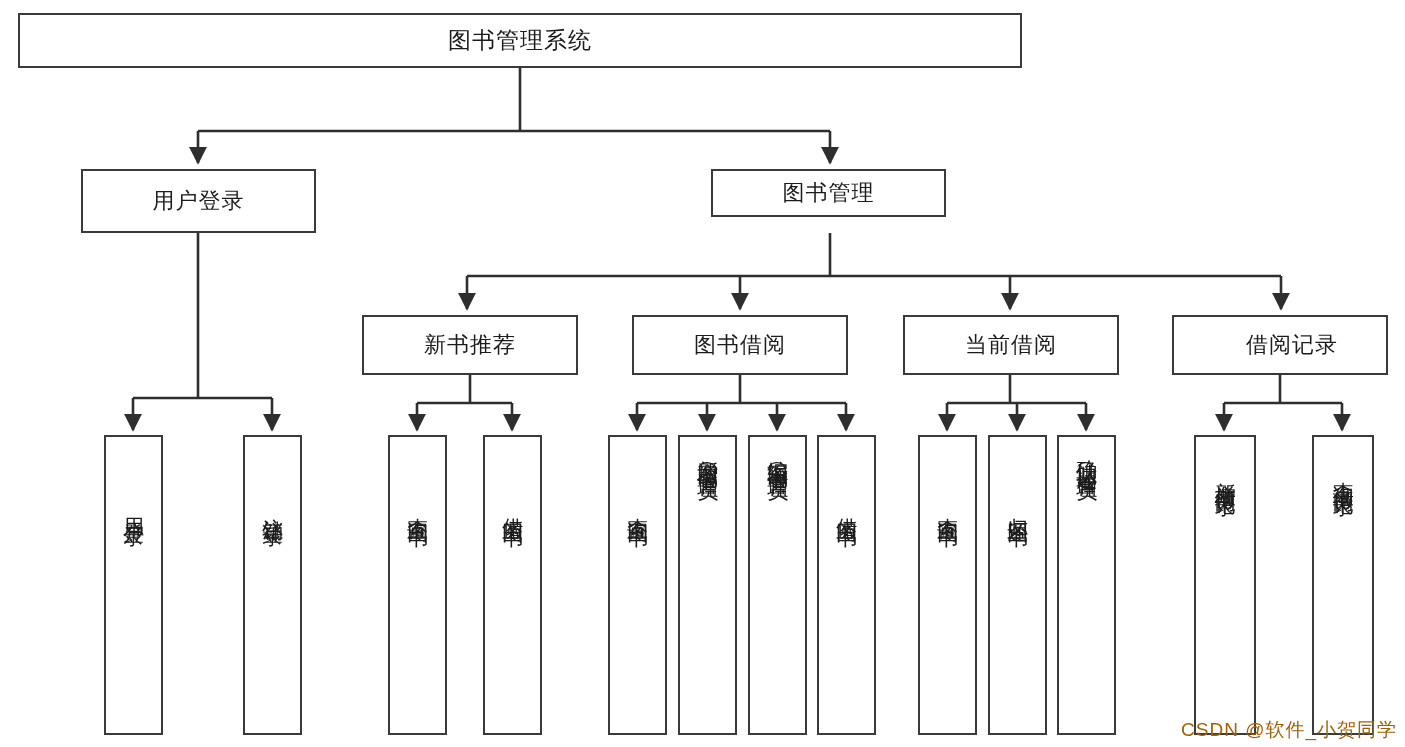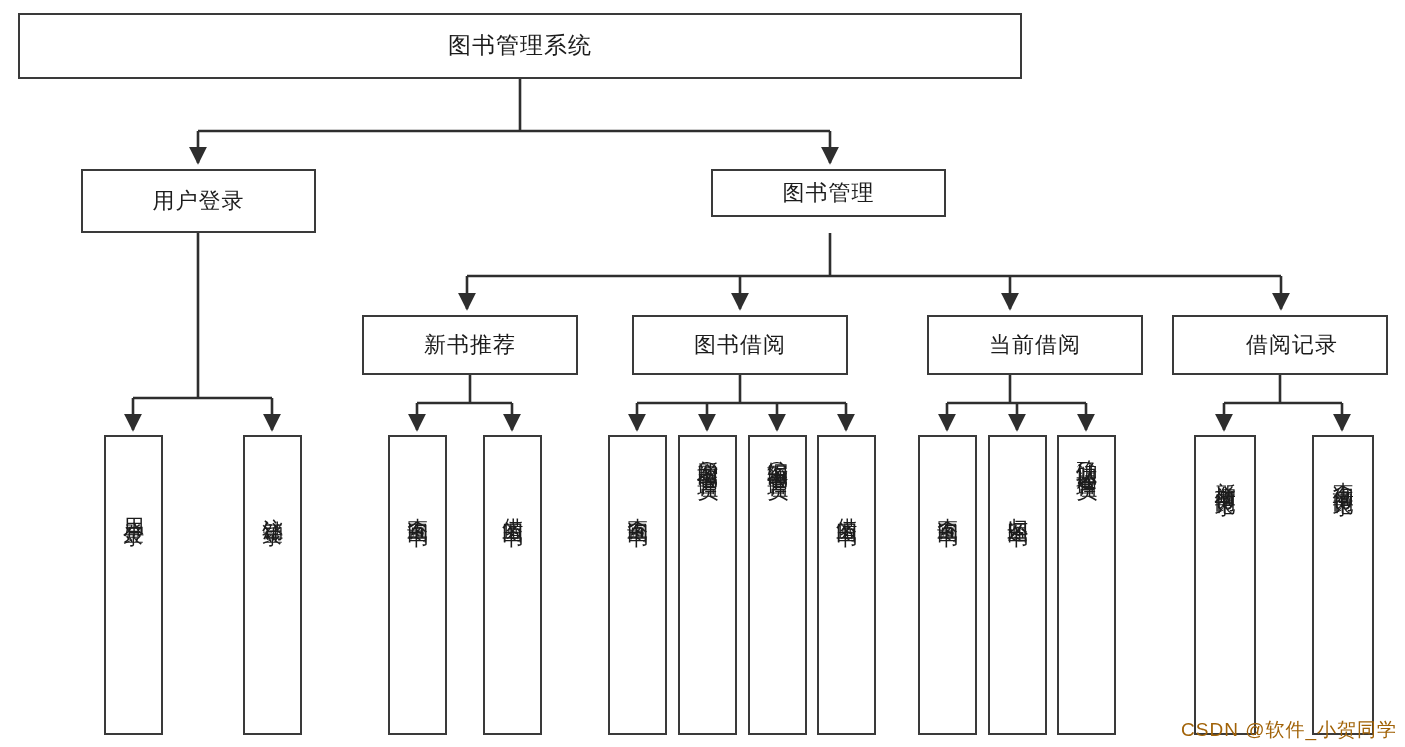--- a/index.html
+++ b/index.html
@@ -121,38 +121,38 @@
       <path d="M 1017 403 L 1017 430" marker-end="url(#arrow)"></path>
       <path d="M 1086 403 L 1086 430" marker-end="url(#arrow)"></path>
 
       <path d="M 1280 375 L 1280 403"></path>
       <path d="M 1224 403 L 1342 403"></path>
       <path d="M 1224 403 L 1224 430" marker-end="url(#arrow)"></path>
       <path d="M 1342 403 L 1342 430" marker-end="url(#arrow)"></path>
     </g>
   </svg>
 
-  <div class="node root" style="left:18px;top:13px;width:1004px;height:66px;">
+  <div class="node root" style="left:18px;top:13px;width:1004px;height:55px;">
     <span class="label">图书管理系统</span>
   </div>
 
   <div class="node lvl2" style="left:81px;top:169px;width:235px;height:64px;">
     <span class="label">用户登录</span>
   </div>
   <div class="node lvl2" style="left:711px;top:169px;width:235px;height:48px;">
     <span class="label">图书管理</span>
   </div>
 
   <div class="node lvl3" style="left:632px;top:315px;width:216px;height:60px;">
     <span class="label">图书借阅</span>
   </div>
   <div class="node lvl3" style="left:362px;top:315px;width:216px;height:60px;">
     <span class="label">新书推荐</span>
   </div>
-  <div class="node lvl3" style="left:927px;top:315px;width:216px;height:60px;">
+  <div class="node lvl3" style="left:903px;top:315px;width:216px;height:60px;">
     <span class="label">当前借阅</span>
   </div>
   <div class="node lvl3" style="left:1172px;top:315px;width:216px;height:60px;padding-left:24px;">
     <span class="label">借阅记录</span>
   </div>
 
   <div class="leaf mid" style="left:104px;top:435px;width:59px;height:300px;">
     <span class="vlabel">用户登录</span>
   </div>
   <div class="leaf mid" style="left:243px;top:435px;width:59px;height:300px;">

